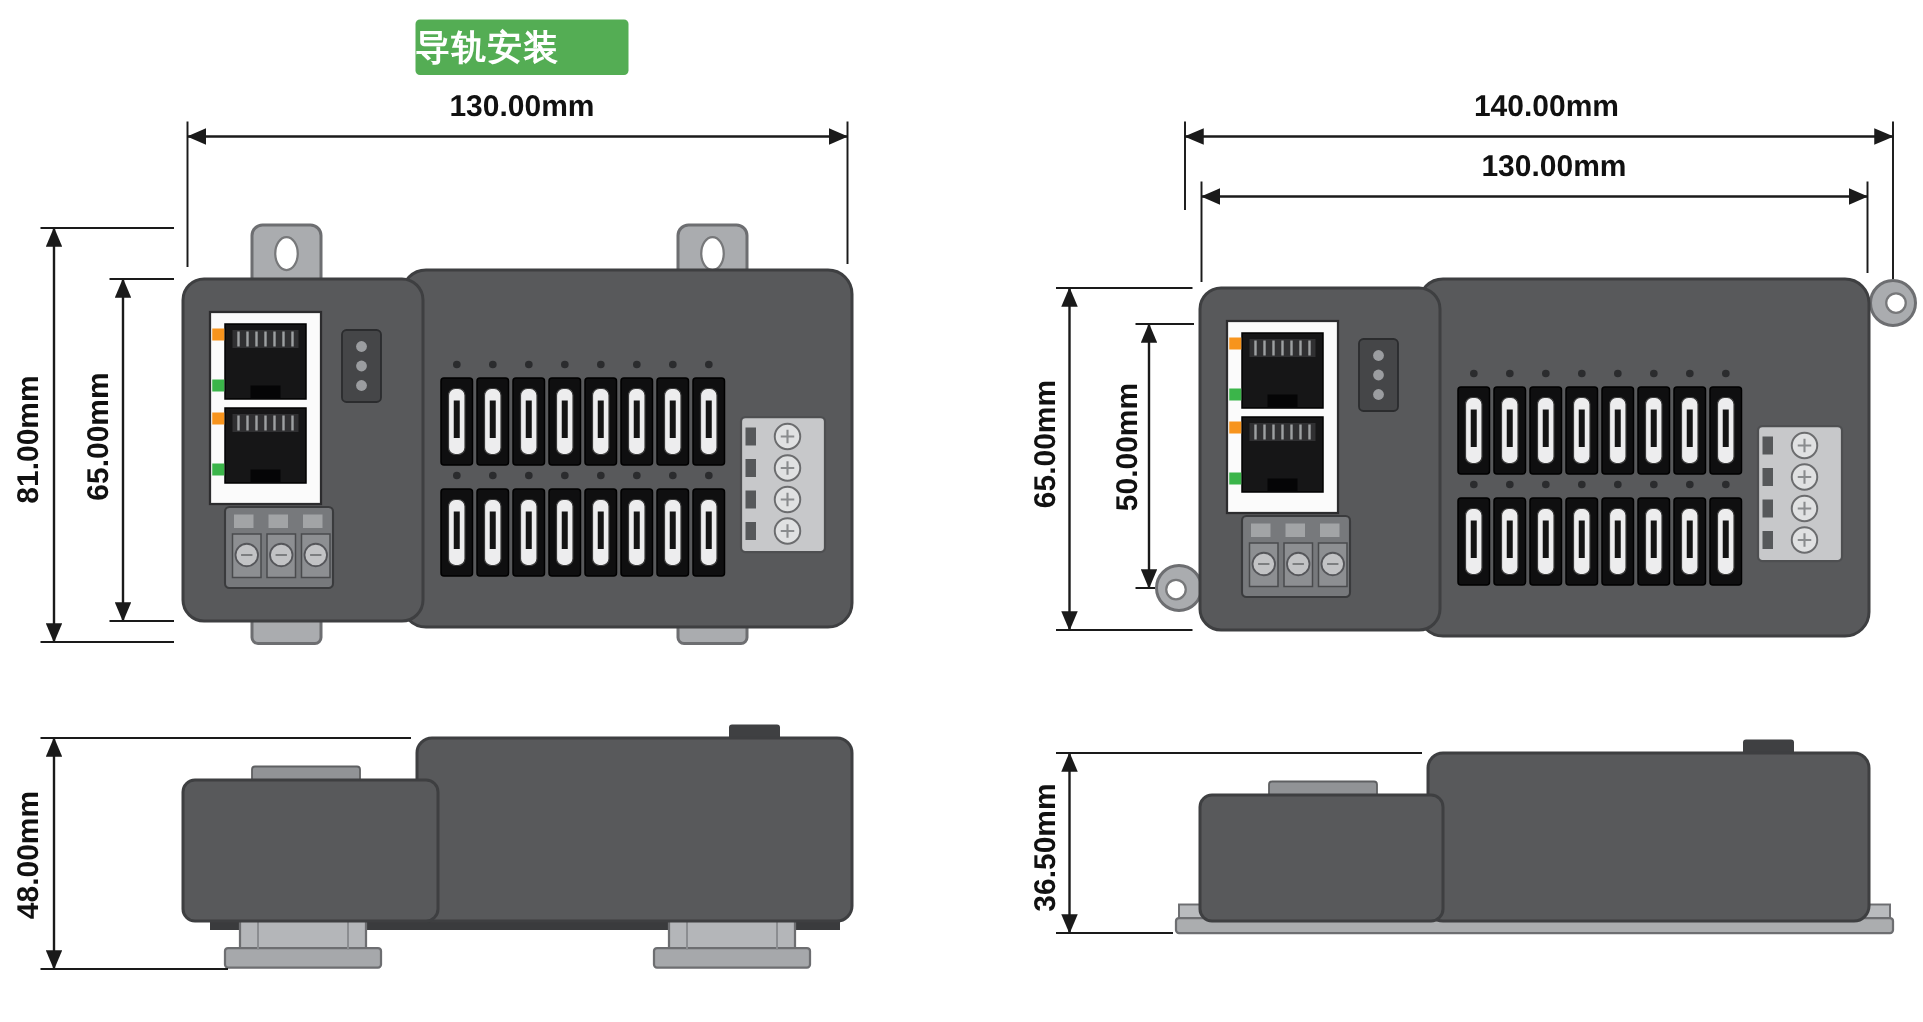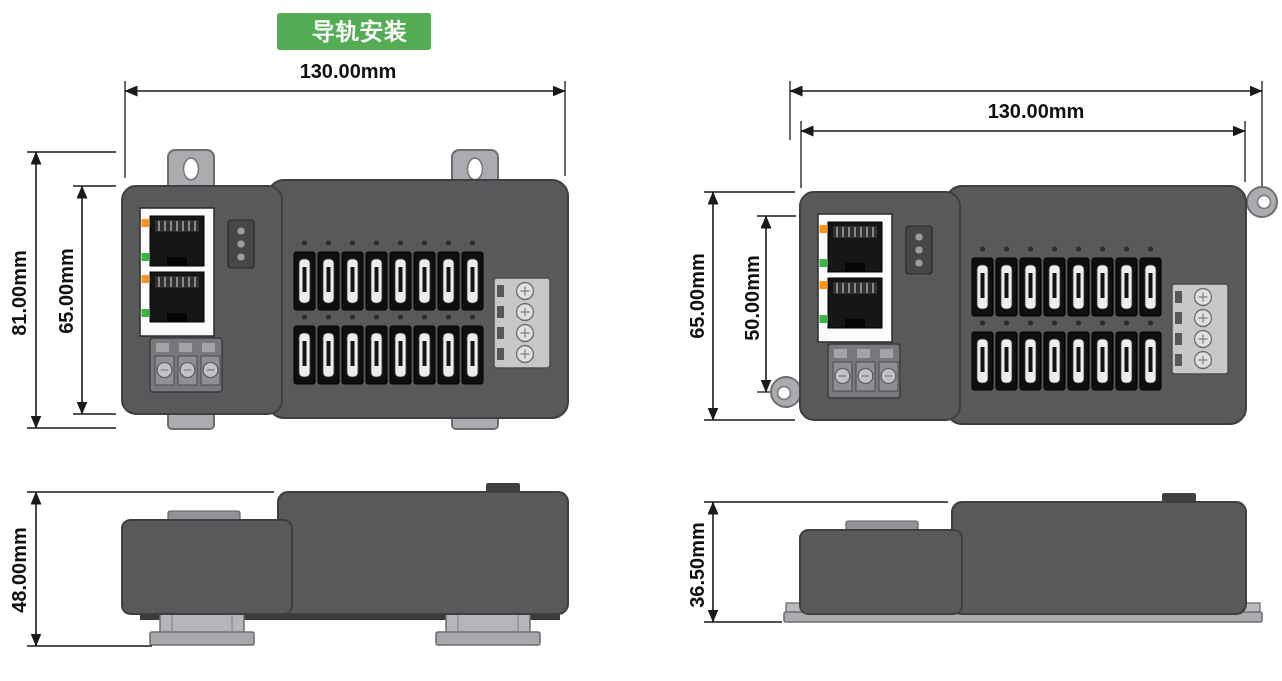--- a/index.html
+++ b/index.html
@@ -2,23 +2,23 @@
 <html><head>
 <meta charset="utf-8">
 <style>
   html,body{margin:0;padding:0;background:#fff;}
   .page{
     position:relative;width:1282px;height:681px;background:#ffffff;overflow:hidden;
     font-family:"Liberation Sans","DejaVu Sans",sans-serif;
   }
   .art{position:absolute;left:0;top:0;}
   .badge{
-    position:absolute;height:37px;line-height:37px;text-align:center;
+    position:absolute;height:37px;line-height:37px;text-align:left;
     font-size:23px;font-weight:600;letter-spacing:1px;color:#ffffff;
-    background:#54ad54;border-radius:3px;padding-left:12px;
+    background:#54ad54;border-radius:3px;
   }
   .badge-rail{left:277px;top:13px;width:142px;}
   .badge-screw{left:962px;top:13px;width:144px;}
   .lbl{
     position:absolute;font-size:20px;font-weight:600;color:#111111;
     text-align:center;white-space:nowrap;
   }
   .h-rail-width{left:263px;top:60px;width:170px;}
   .h-screw-width-outer{left:946px;top:60px;width:170px;}
   .h-screw-width-inner{left:951px;top:100px;width:170px;}
@@ -234,18 +234,19 @@
     </g>
   </svg>
 
   <div class="badge badge-rail">导轨安装</div>
 
   <div class="lbl h-rail-width">130.00mm</div>
   <div class="lbl v v-rail-outer">81.00mm</div>
   <div class="lbl v v-rail-inner">65.00mm</div>
   <div class="lbl v v-rail-side">48.00mm</div>
 
+  <div class="lbl h-screw-width-outer">140.00mm</div>
   <div class="lbl h-screw-width-inner">130.00mm</div>
   <div class="lbl v v-screw-outer">65.00mm</div>
   <div class="lbl v v-screw-inner">50.00mm</div>
   <div class="lbl v v-screw-side">36.50mm</div>
 
 </div>
 
 </body></html>

